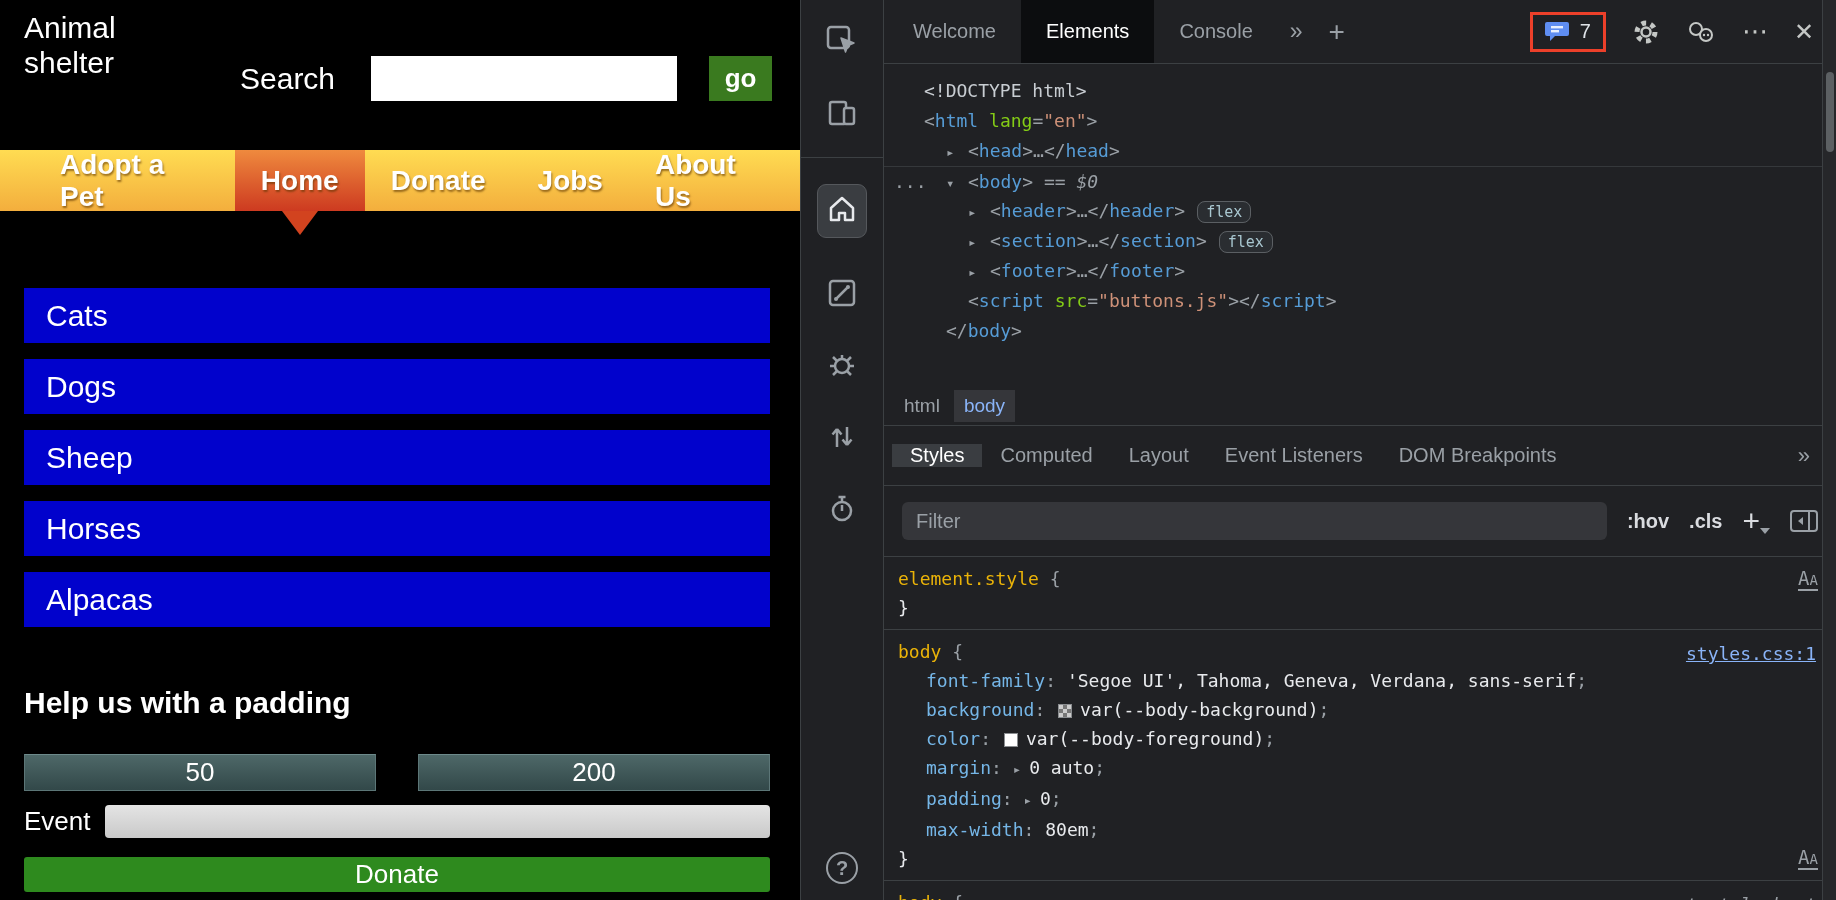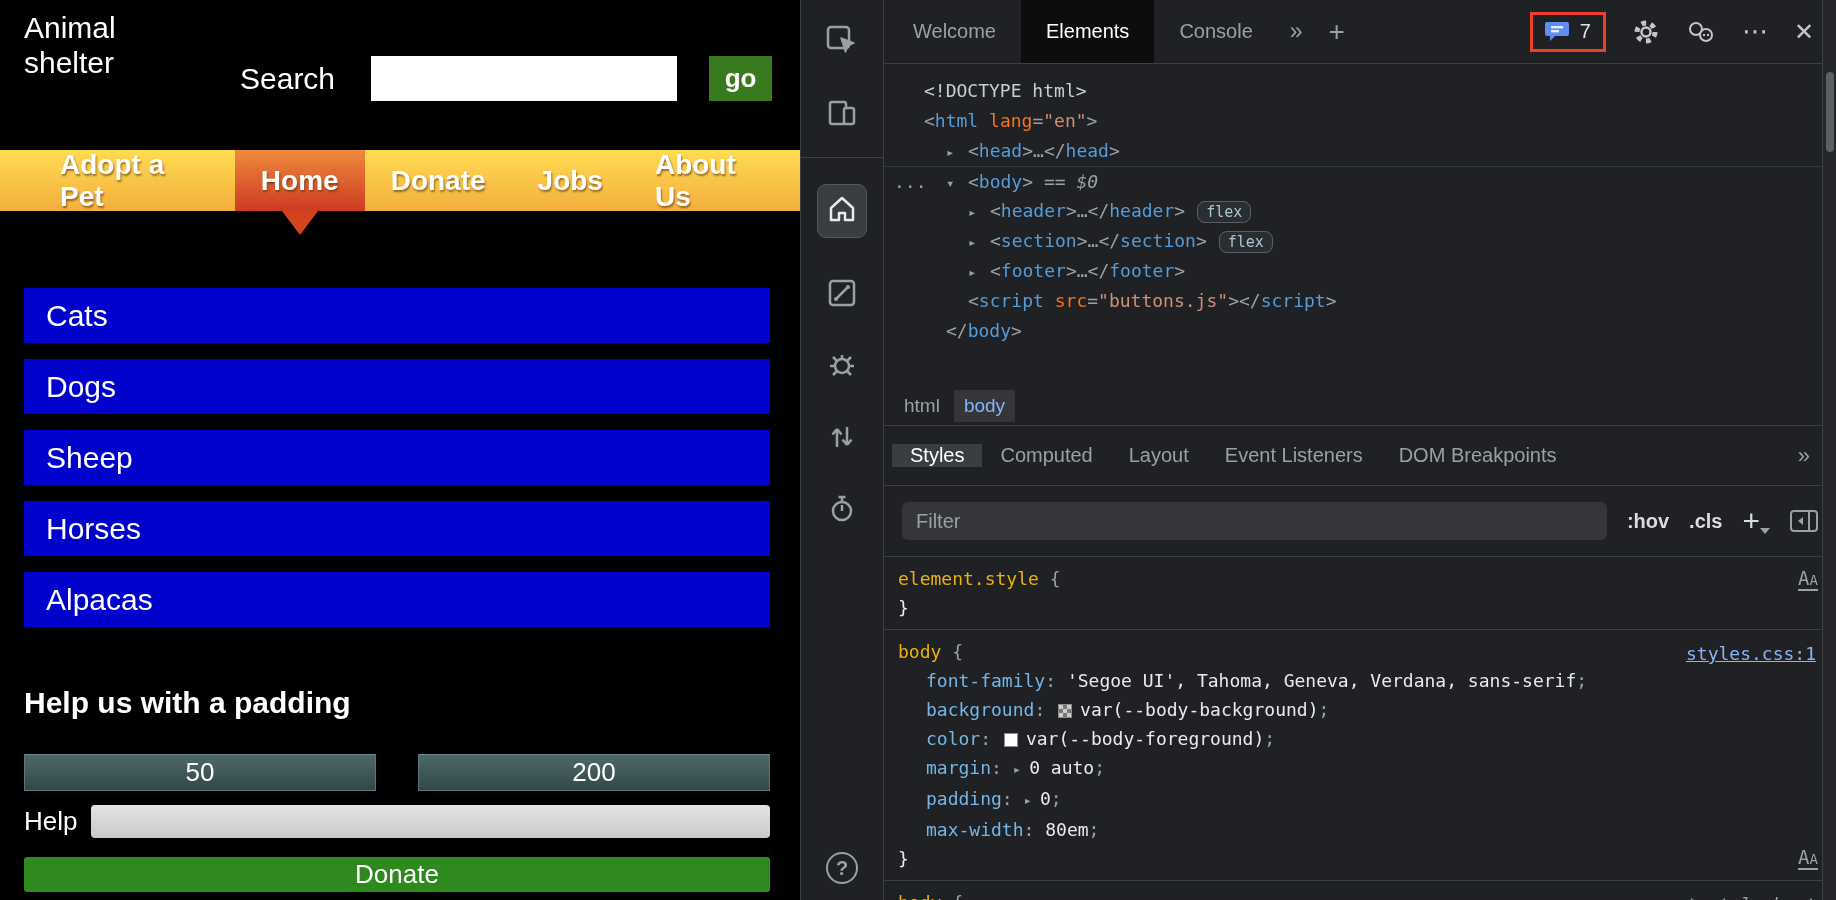--- a/index.html
+++ b/index.html
@@ -52,21 +52,21 @@
   .issues-count{font-size:20px;color:#dfe3e8;}
   .dt-dots{font-size:26px;color:#c4c7c5;}
   .dt-close{font-size:24px;color:#c4c7c5;}
 
   
   .dom-tree{height:322px;flex-shrink:0;overflow:hidden;font-family:"DejaVu Sans Mono",monospace;font-size:18px;line-height:30px;padding-top:12px;position:relative;}
   .tree-line{white-space:pre;height:30px;position:relative;}
   .tree-line.rule-above{border-top:1px solid #35383b;}
   .tree-gutter{position:absolute;left:10px;color:#9aa0a6;}
   .expander{display:inline-block;width:22px;color:#9aa0a6;font-size:14px;}
-  .tk-p{color:#9aa0a6}.tk-t{color:#569cd6}.tk-a{color:#f97316}.tk-s{color:#ce9178}
+  .tk-p{color:#9aa0a6}.tk-t{color:#569cd6}.tk-a{color:#84cc16}.tk-s{color:#ce9178}
   .tk-d{color:#c8cdd2}.tk-g{color:#9aa0a6}
   .tk-eq{color:#9aa0a6;font-style:italic;}
   .flex-badge{margin-left:12px;border:1px solid #5b5f63;border-radius:8px;padding:1px 8px;font-size:15px;color:#a9c7d0;background:#2a2d31;}
 
   
   .crumb-bar{height:40px;flex-shrink:0;display:flex;align-items:center;gap:4px;padding-left:10px;border-bottom:1px solid #3c4043;font-size:19px;}
   .crumb{color:#9aa0a6;padding:5px 10px;}
   .crumb.active{background:#35363a;color:#8ab4f8;}
 
   
@@ -138,21 +138,21 @@
           <div class="cat-btn">Sheep</div>
           <div class="cat-btn">Horses</div>
           <div class="cat-btn">Alpacas</div>
         </div>
       <div class="donation-heading">Help us with a padding</div>
       <div class="amount-row" id="amount-row">
           <div class="amount-btn">50</div>
           <div class="amount-btn">200</div>
         </div>
       <div class="other-row">
-        <span class="other-label">Help</span>
+        <span class="other-label">Event</span>
         <input class="other-input" style="">
       </div>
       <button class="donate-btn">Donate</button>
     </div>
   </div>
 
   <div class="activity-bar">
     <svg class="ab-icon ab-inspect" viewBox="0 0 34 34">
         <rect x="3" y="3" width="21" height="21" rx="3" fill="none" stroke="currentColor" stroke-width="2.5"></rect>
         <path d="M16 14 L29 19 L23 21.5 L20.5 28 Z" fill="currentColor" stroke="currentColor" stroke-width="1.5" stroke-linejoin="round"></path>

